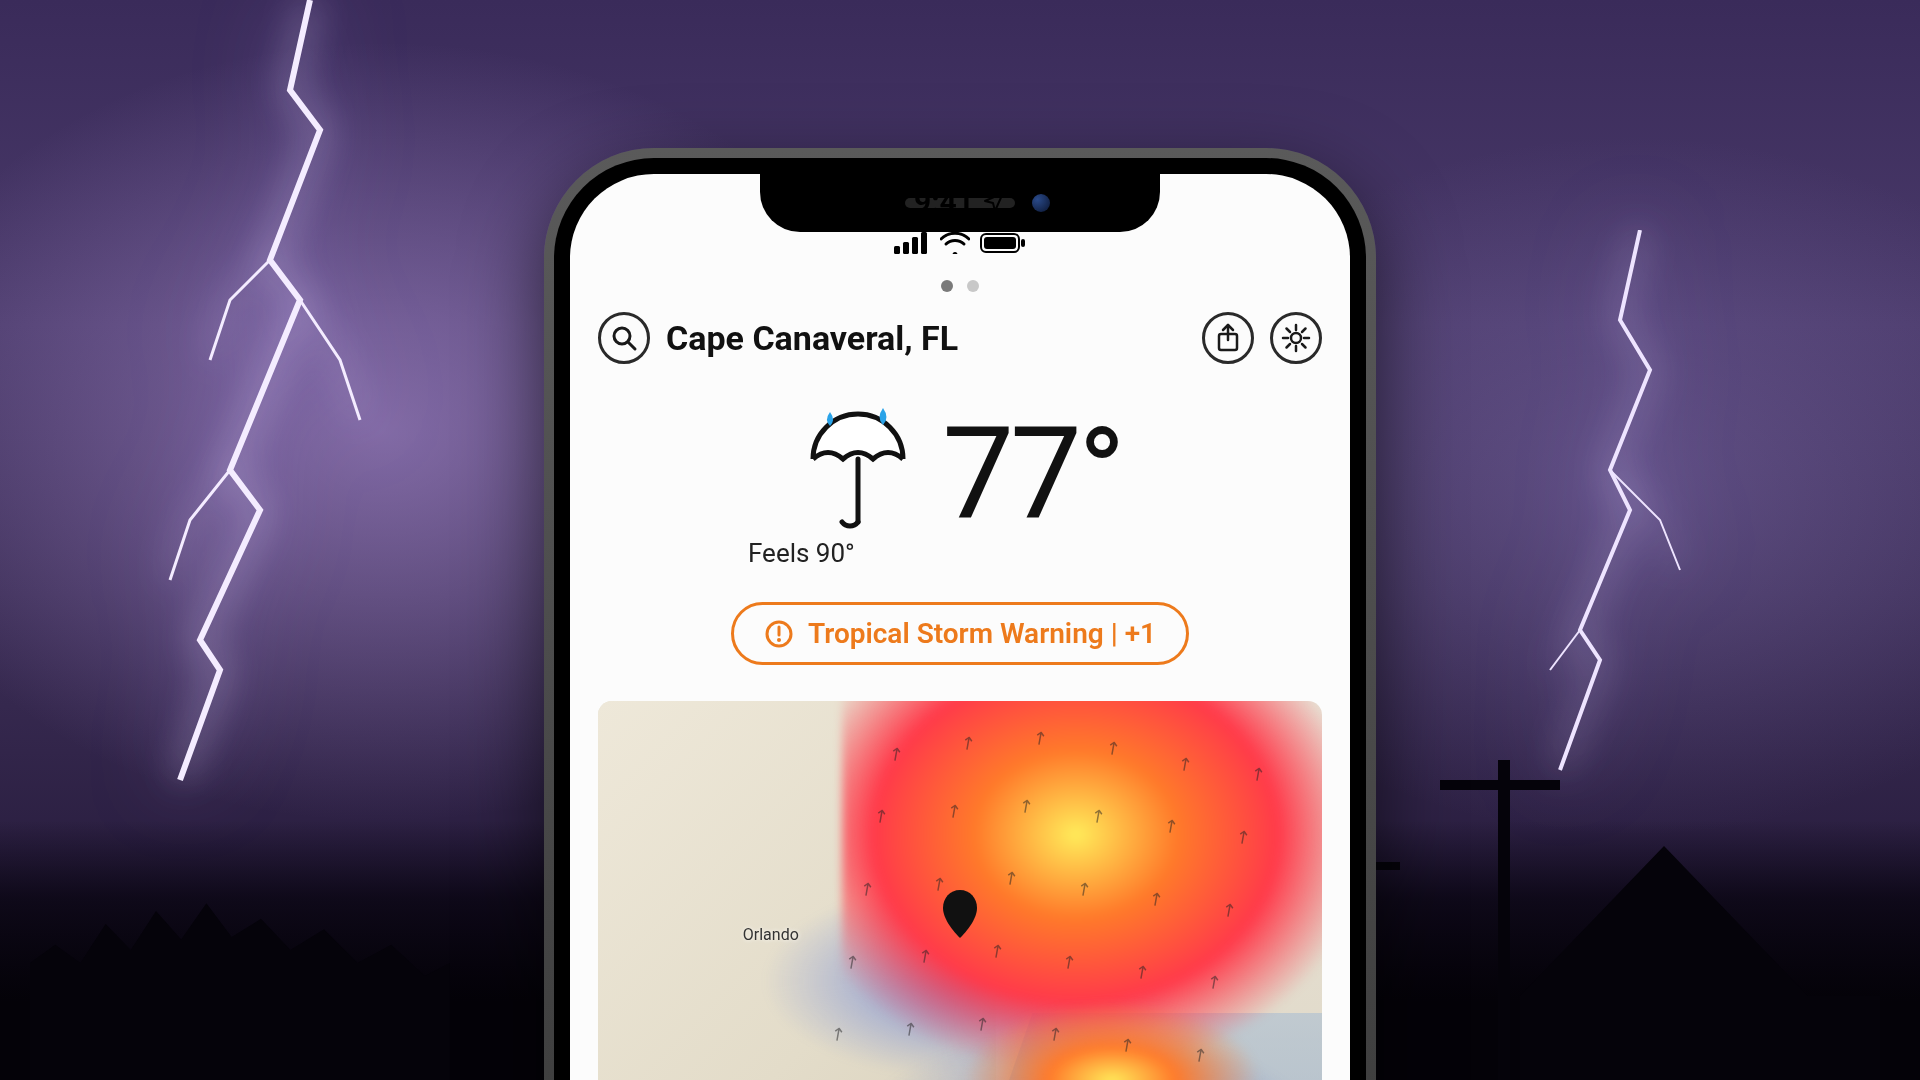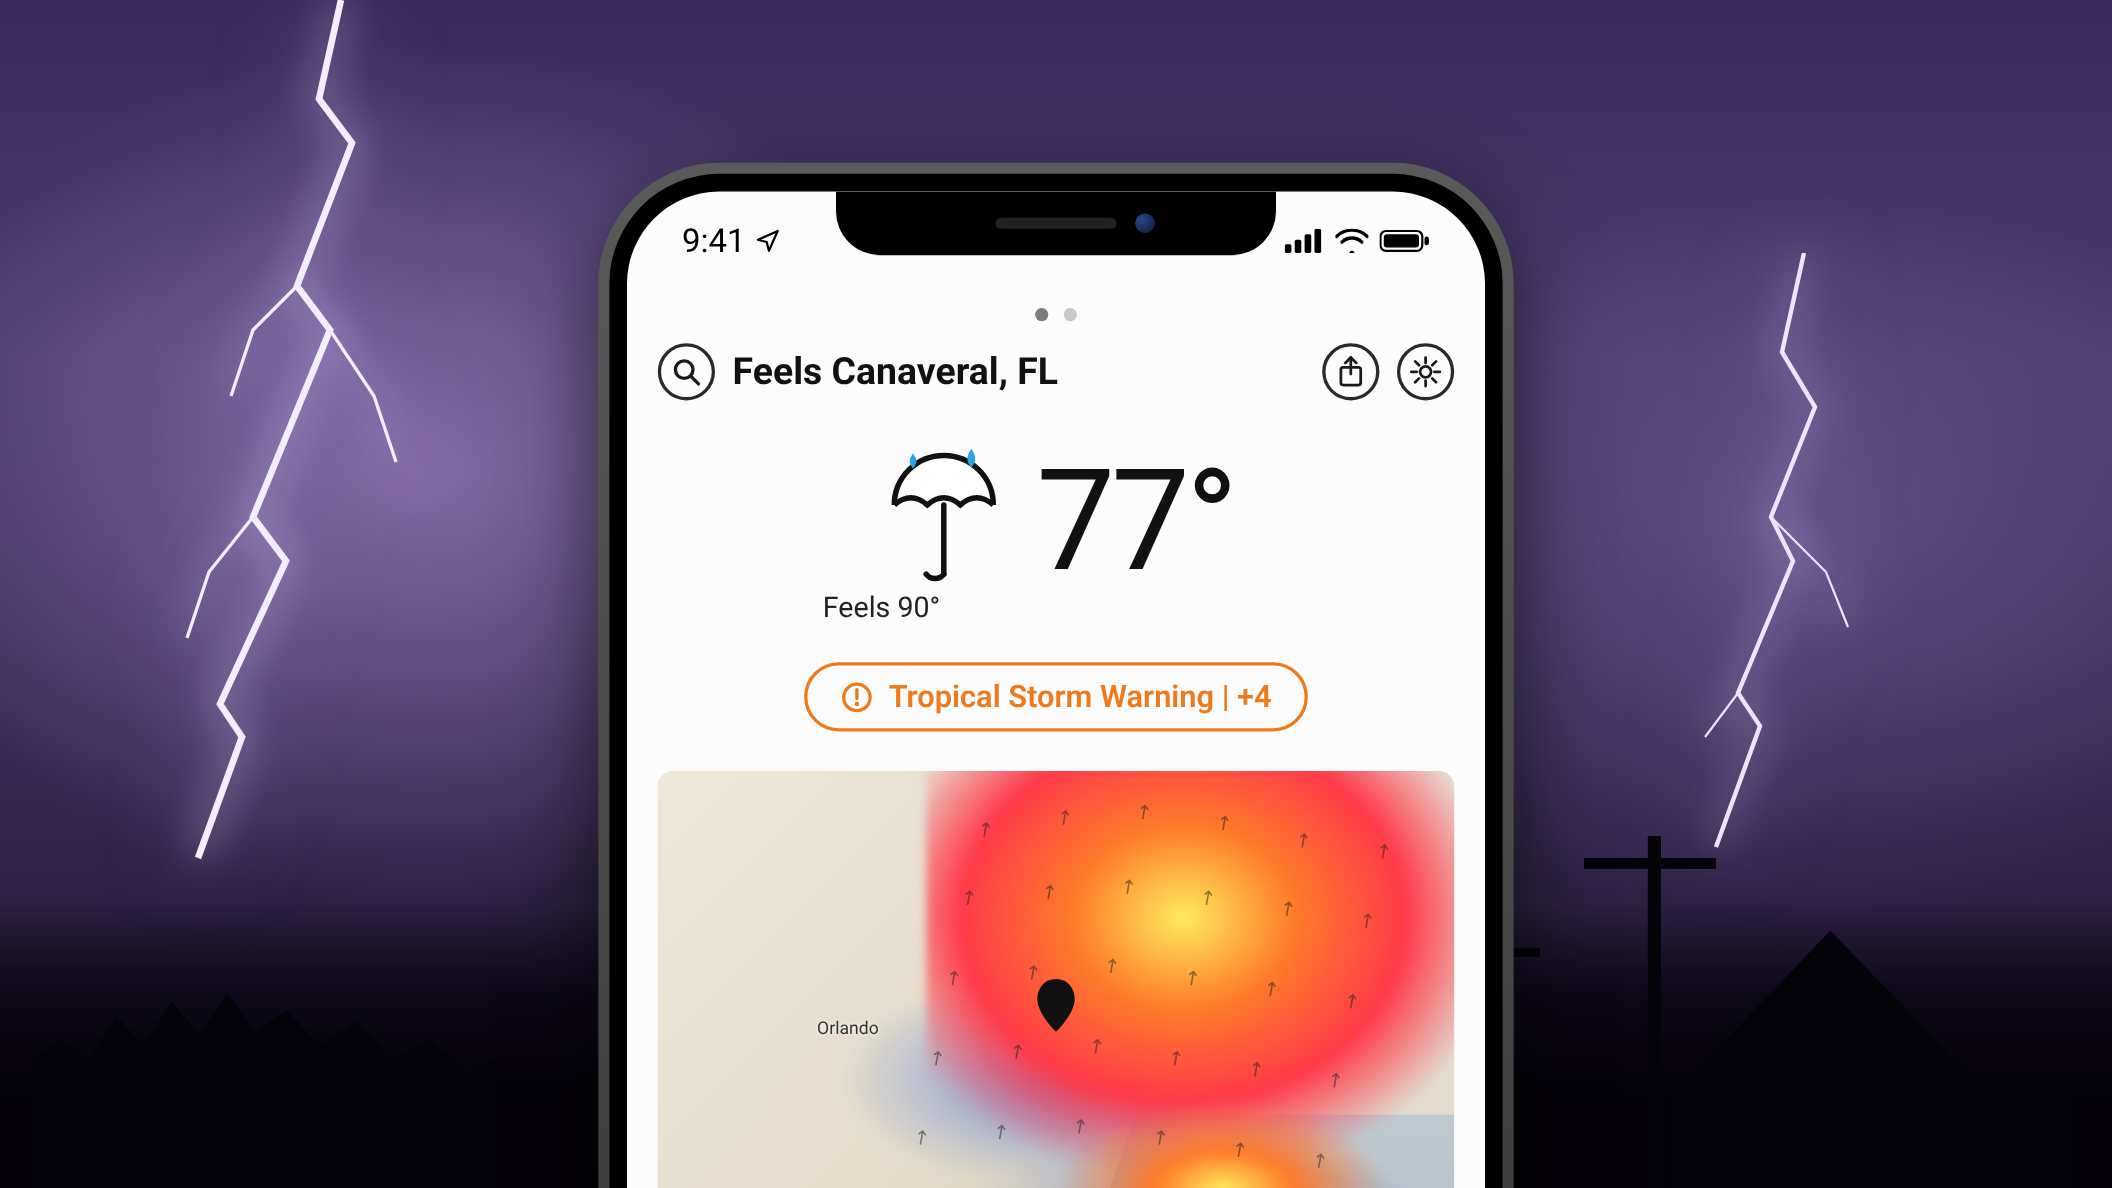--- a/index.html
+++ b/index.html
@@ -90,22 +90,23 @@
 
   
   .status-bar {
     position: absolute;
     top: 0; left: 0; right: 0;
     height: 80px;
     display: flex;
     justify-content: space-between;
     align-items: center;
     padding: 10px 50px 0;
-    font-weight: 400;
+    font-weight: 700;
     font-size: 30px;
+    flex-direction: column;
   }
   .status-left { display: flex; align-items: center; gap: 8px; }
   .status-right { display: flex; align-items: center; gap: 10px; }
 
   
   .content {
     position: absolute;
     top: 100px; left: 0; right: 0; bottom: 0;
     padding: 0 28px;
   }
@@ -275,21 +276,21 @@
           <div class="dot"></div>
         </div>
 
         <div class="header-row">
           <div class="icon-btn">
             <svg width="28" height="28" viewBox="0 0 28 28">
               <circle cx="12" cy="12" r="8" stroke="#1a1a1a" stroke-width="3" fill="none"></circle>
               <line x1="18" y1="18" x2="25" y2="25" stroke="#1a1a1a" stroke-width="3" stroke-linecap="round"></line>
             </svg>
           </div>
-          <div class="location-title">Feels Canaveral, FL</div>
+          <div class="location-title">Cape Canaveral, FL</div>
           <div class="icon-btn">
             <svg width="26" height="30" viewBox="0 0 26 30">
               <rect x="4" y="11" width="18" height="16" rx="2" stroke="#1a1a1a" stroke-width="2.5" fill="none"></rect>
               <line x1="13" y1="2" x2="13" y2="17" stroke="#1a1a1a" stroke-width="2.5" stroke-linecap="round"></line>
               <polyline points="8,7 13,2 18,7" stroke="#1a1a1a" stroke-width="2.5" fill="none" stroke-linecap="round" stroke-linejoin="round"></polyline>
             </svg>
           </div>
           <div class="icon-btn">
             <svg width="30" height="30" viewBox="0 0 30 30">
               <circle cx="15" cy="15" r="5" stroke="#1a1a1a" stroke-width="2.5" fill="none"></circle>
@@ -321,21 +322,21 @@
           </div>
         </div>
         <div class="feels">Feels 90°</div>
 
         <div class="alert-pill">
           <svg width="30" height="30" viewBox="0 0 30 30">
             <circle cx="15" cy="15" r="12" stroke="#ed7a1c" stroke-width="3" fill="none"></circle>
             <line x1="15" y1="8" x2="15" y2="16" stroke="#ed7a1c" stroke-width="3" stroke-linecap="round"></line>
             <circle cx="15" cy="21" r="2" fill="#ed7a1c"></circle>
           </svg>
-          <span>Tropical Storm Warning | +4</span>
+          <span>Tropical Storm Warning | +1</span>
         </div>
 
         <div class="radar">
           <div class="land"></div>
           <div class="water"></div>
           <div class="storm-blob blob-blue1"></div>
           <div class="storm-blob blob-red"></div>
           <div class="storm-blob blob-blue2"></div>
           <div class="storm-blob blob-red2"></div>
 

